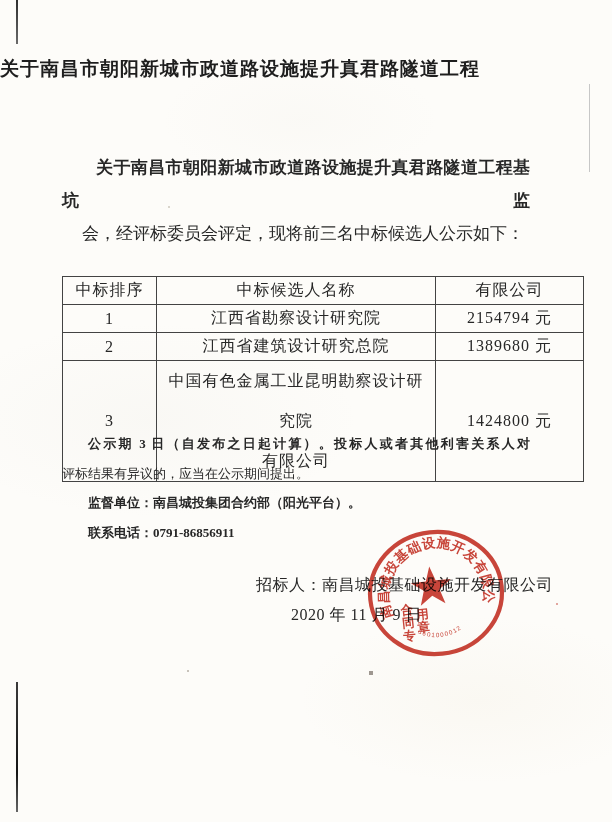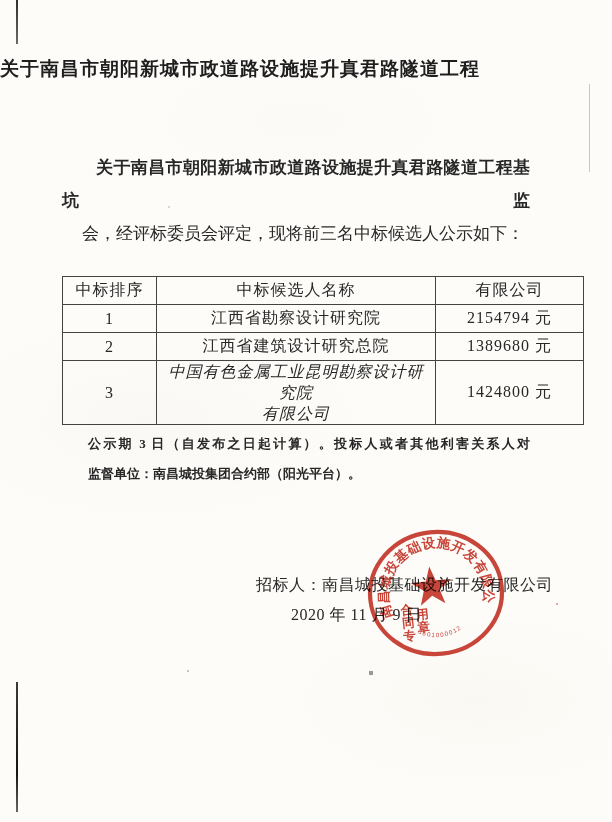--- a/index.html
+++ b/index.html
@@ -48,21 +48,21 @@
   }
   .bidtable td,.bidtable th{
     border:1px solid #434343;text-align:center;vertical-align:middle;
     font-weight:normal;padding:0 4px;letter-spacing:1px;
   }
   .col-rank{width:85px;}
   .col-name{width:270px;}
   .col-price{width:139px;letter-spacing:0.5px;}
   .row-h{height:28px;}
   .row-tall{height:58px;}
-  .name-2line{line-height:21px;font-style:italic;}
+  .name-2line{line-height:40px;}
   
   .after{position:absolute;left:62px;top:429px;width:468px;
     font-size:13px;line-height:29.5px;color:#272727;}
   .after .jline{text-align:justify;text-align-last:justify;}
   
   .tenderer{position:absolute;left:256px;top:575px;font-size:16px;letter-spacing:0.5px;color:#272727;}
   .docdate{position:absolute;left:291px;top:605px;font-size:16px;letter-spacing:0.5px;color:#272727;}
   
   .seal{position:absolute;left:360px;top:523px;width:152px;height:140px;
     mix-blend-mode:multiply;opacity:0.93;}
@@ -112,21 +112,23 @@
           <div>中国有色金属工业昆明勘察设计研究院</div>
           <div>有限公司</div>
         </td>
         <td class="col-price">1424800 元</td>
       </tr>
     </tbody>
   </table>
 
   <div class="after">
     <div class="jline indent">公示期 3 日（自发布之日起计算）。投标人或者其他利害关系人对</div>
+    <div>评标结果有异议的，应当在公示期间提出。</div>
     <div class="indent">监督单位：南昌城投集团合约部（阳光平台）。</div>
+    <div class="indent">联系电话：0791-86856911</div>
   </div>
 
   <div class="tenderer">招标人：南昌城投基础设施开发有限公司</div>
   <div class="docdate">2020 年 11 月 9 日</div>
 
   <svg class="seal" viewBox="-76 -70 152 140" xmlns="http://www.w3.org/2000/svg">
     <g transform="rotate(-6)">
       <defs>
         <path id="sealArc" d="M -45 19 A 48 48 0 1 1 45 19"></path>
         <path id="serialArc" d="M -24 37 A 44 44 0 0 0 24 37"></path>

